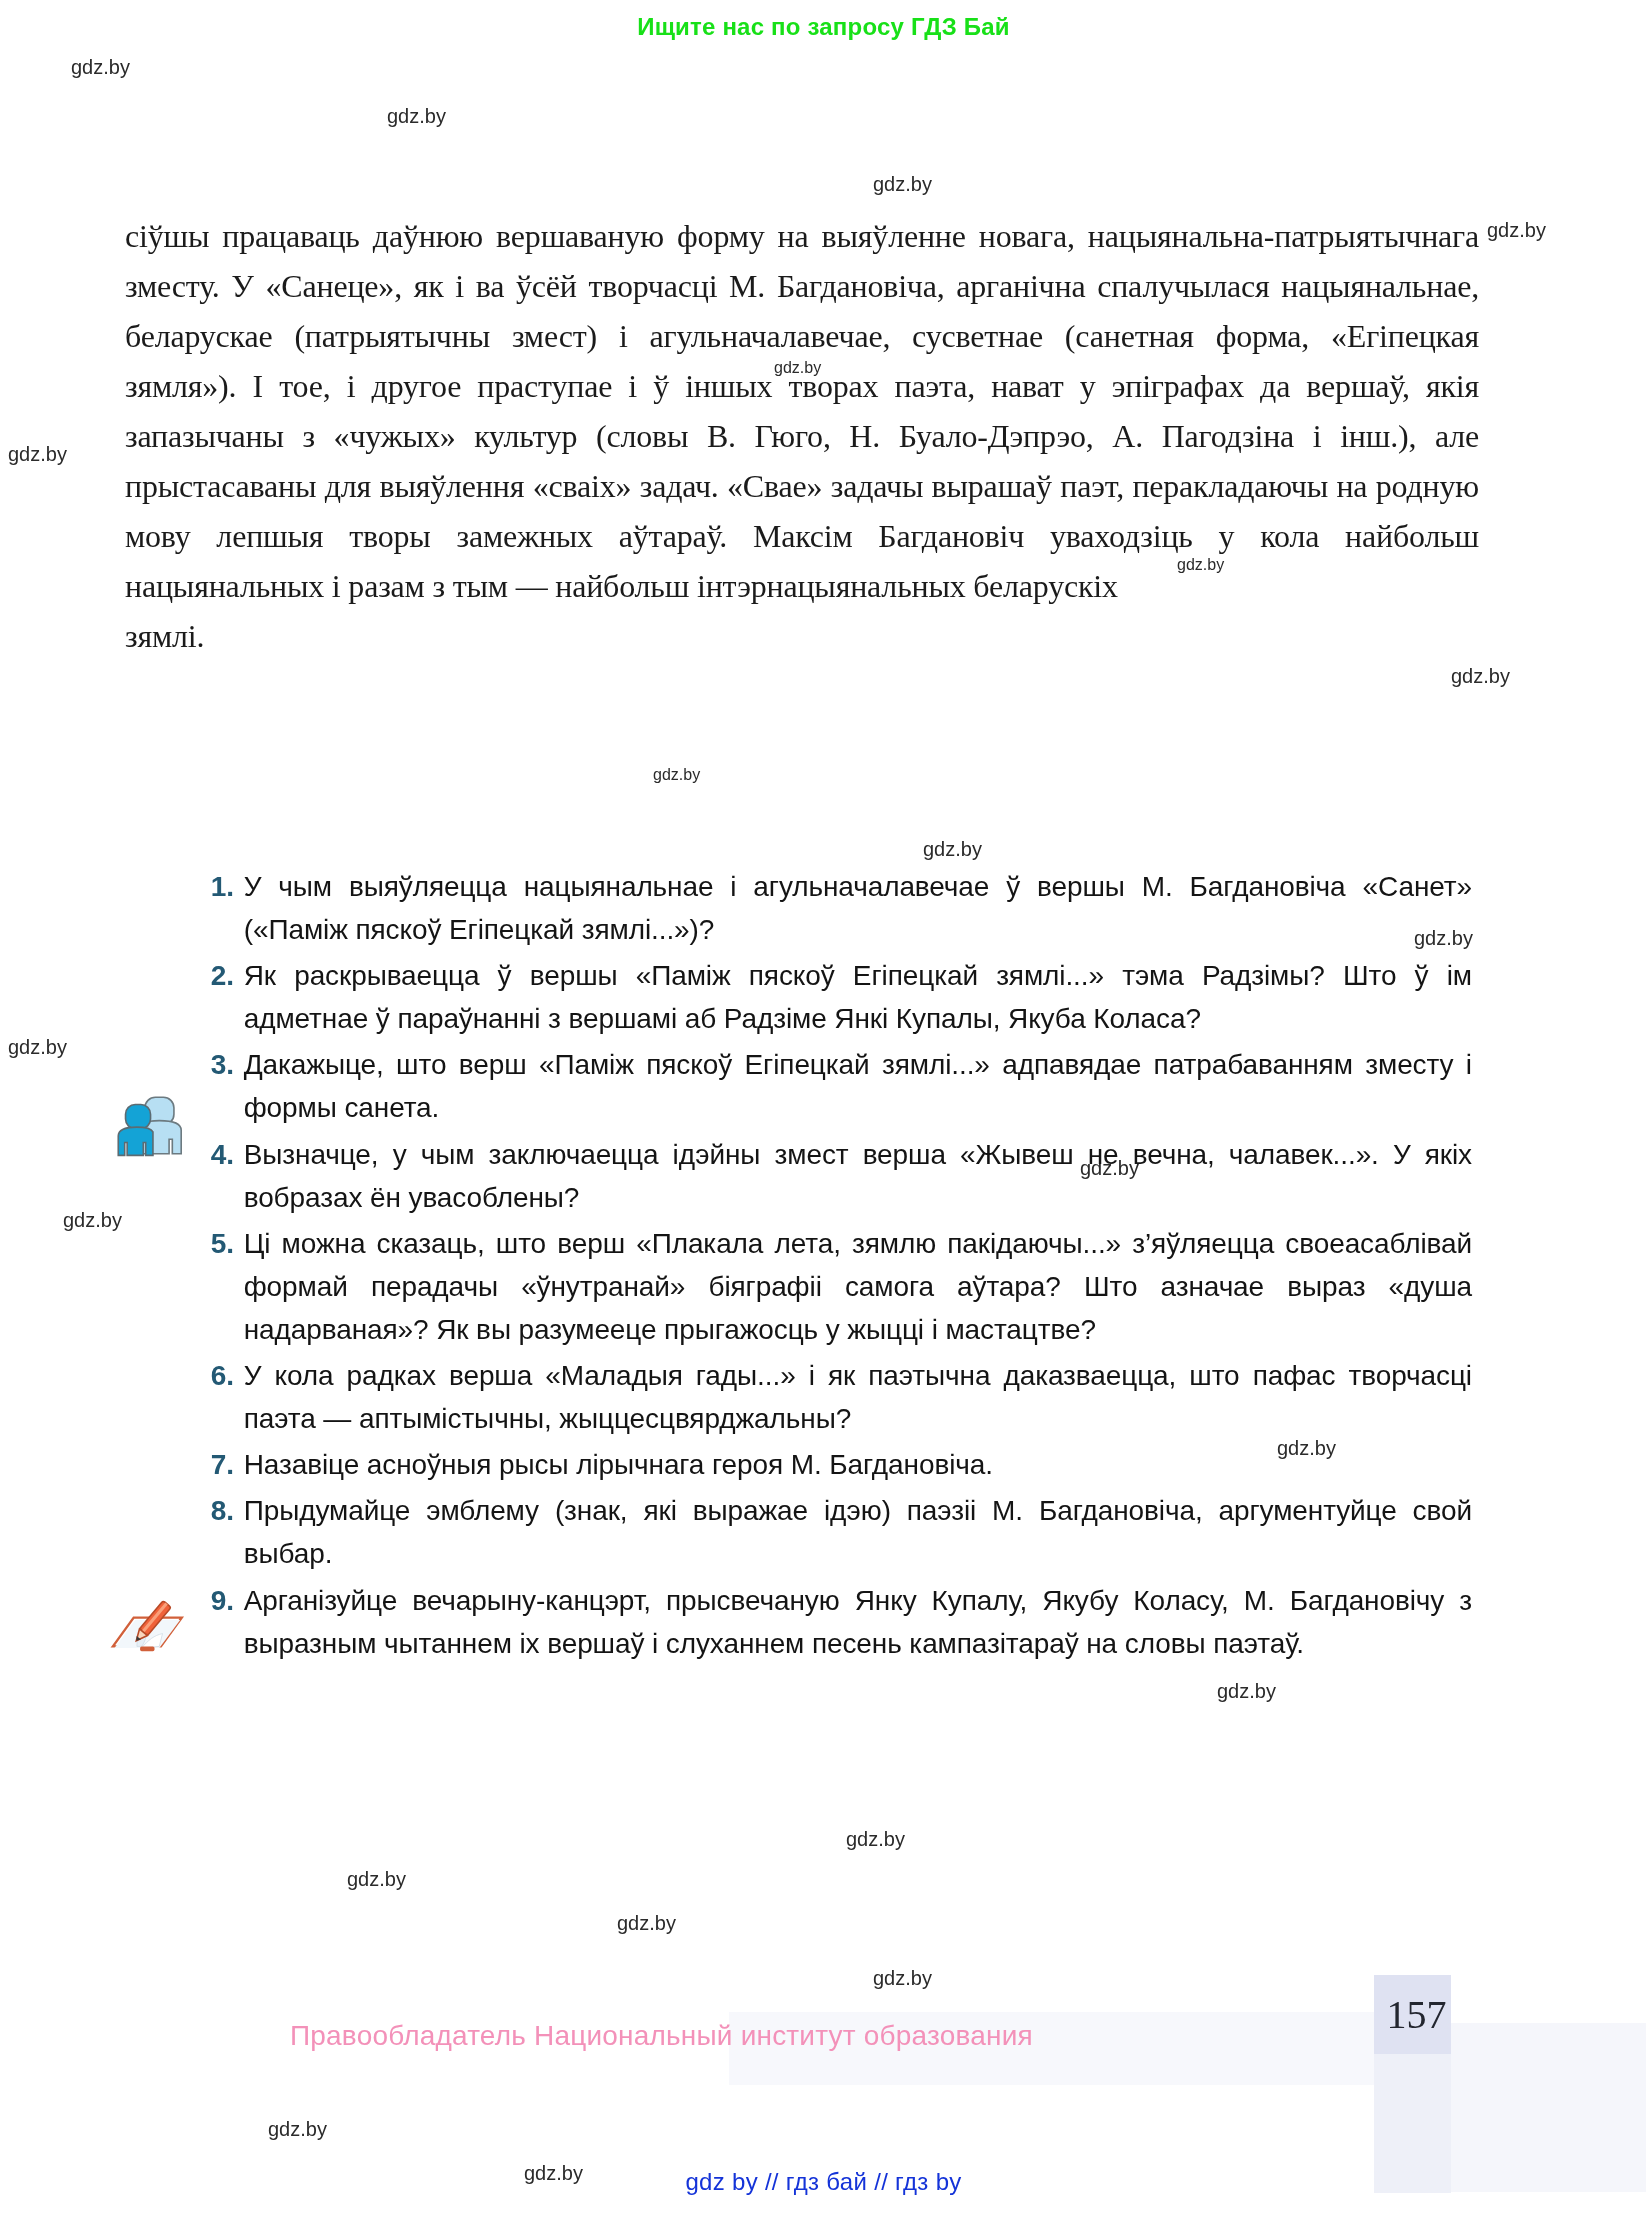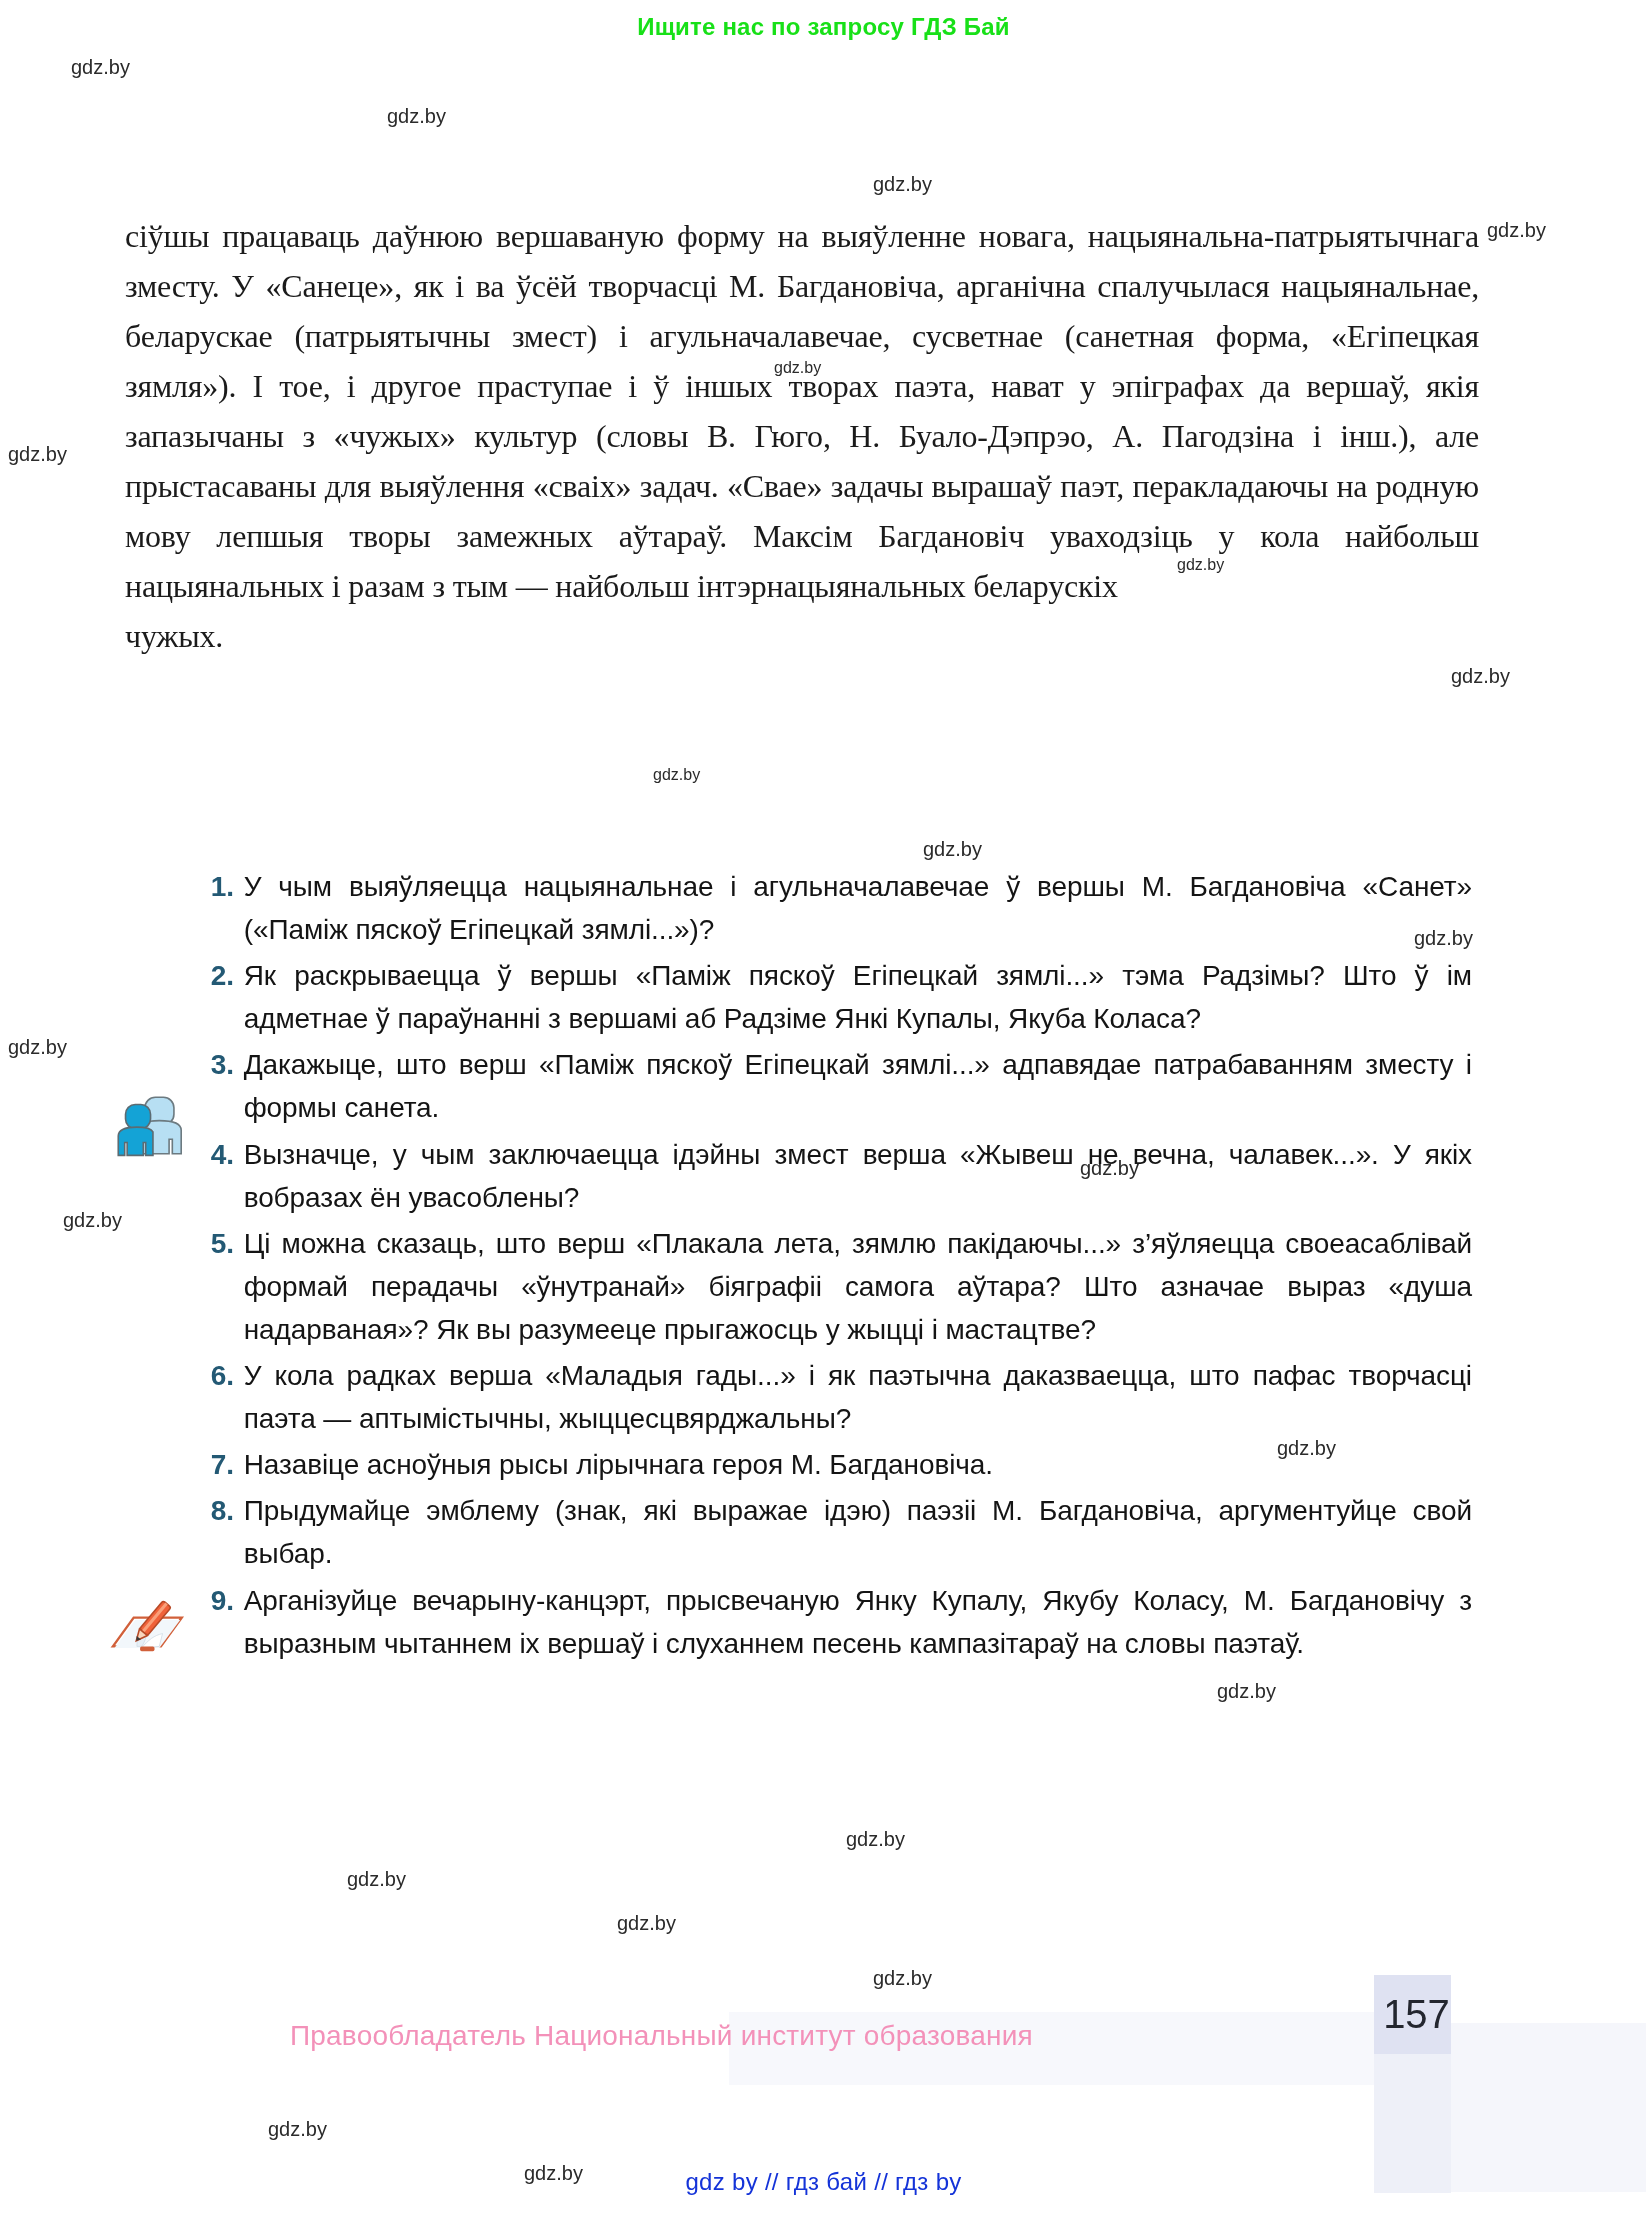--- a/index.html
+++ b/index.html
@@ -113,21 +113,21 @@
     background: #dfe2f2;
   }
   .page-num {
     position: absolute;
     left: 1374px;
     top: 1975px;
     width: 85px;
     height: 79px;
     line-height: 79px;
     text-align: center;
-    font-family: Liberation Sans, sans-serif;
+    font-family: Liberation Serif, serif;
     font-size: 40px;
     color: #23262f;
   }
   .page-num-tail {
     position: absolute;
     left: 1374px;
     top: 2054px;
     width: 77px;
     height: 139px;
     background: #eef0f8;
@@ -200,21 +200,21 @@
     <div class="wm" style="left: 347px; top: 1868px;">gdz.by</div>
     <div class="wm" style="left: 617px; top: 1912px;">gdz.by</div>
     <div class="wm" style="left: 873px; top: 1967px;">gdz.by</div>
     <div class="wm" style="left: 1457px; top: 2025px;">gdz.by</div>
     <div class="wm" style="left: 268px; top: 2118px;">gdz.by</div>
     <div class="wm" style="left: 524px; top: 2162px;">gdz.by</div>
   </div>
 
 <div class="body-text">
   <span>сіўшы працаваць даўнюю вершаваную форму на выяўленне новага, нацыянальна-патрыятычнага зместу. У «Санеце», як і ва ўсёй творчасці М. Багдановіча, арганічна спалучылася нацыянальнае, беларускае (патрыятычны змест) і агульначалавечае, сусветнае (санетная форма, «Егіпецкая зямля»). І тое, і другое праступае і ў іншых творах паэта, нават у эпіграфах да вершаў, якія запазычаны з «чужых» культур (словы В. Гюго, Н. Буало-Дэпрэо, А. Пагодзіна і інш.), але прыстасаваны для выяўлення «сваіх» задач. «Свае» задачы вырашаў паэт, перакладаючы на родную мову лепшыя творы замежных аўтараў. Максім Багдановіч уваходзіць у кола найбольш нацыянальных і разам з тым — найбольш інтэрнацыянальных беларускіх</span>
-  <span class="last-line">чужых.</span>
+  <span class="last-line">зямлі.</span>
 </div>
 
 <div class="side-icon" id="people-icon">
   <svg width="71" height="63" viewBox="0 0 88 78" xmlns="http://www.w3.org/2000/svg">
 
     <g>
       <rect x="42" y="4" width="36" height="34" rx="13" fill="#b7dff3" stroke="#6c7a80" stroke-width="2"></rect>
       <path d="M33 45 C33 38 41 33 60 33 C79 33 87 38 87 45 L87 74 L76 74 L76 56 L72 56 L72 74 L48 74 L48 56 L44 56 L44 74 L33 74 Z" fill="#b7dff3" stroke="#6c7a80" stroke-width="2"></path>
     </g>
 

